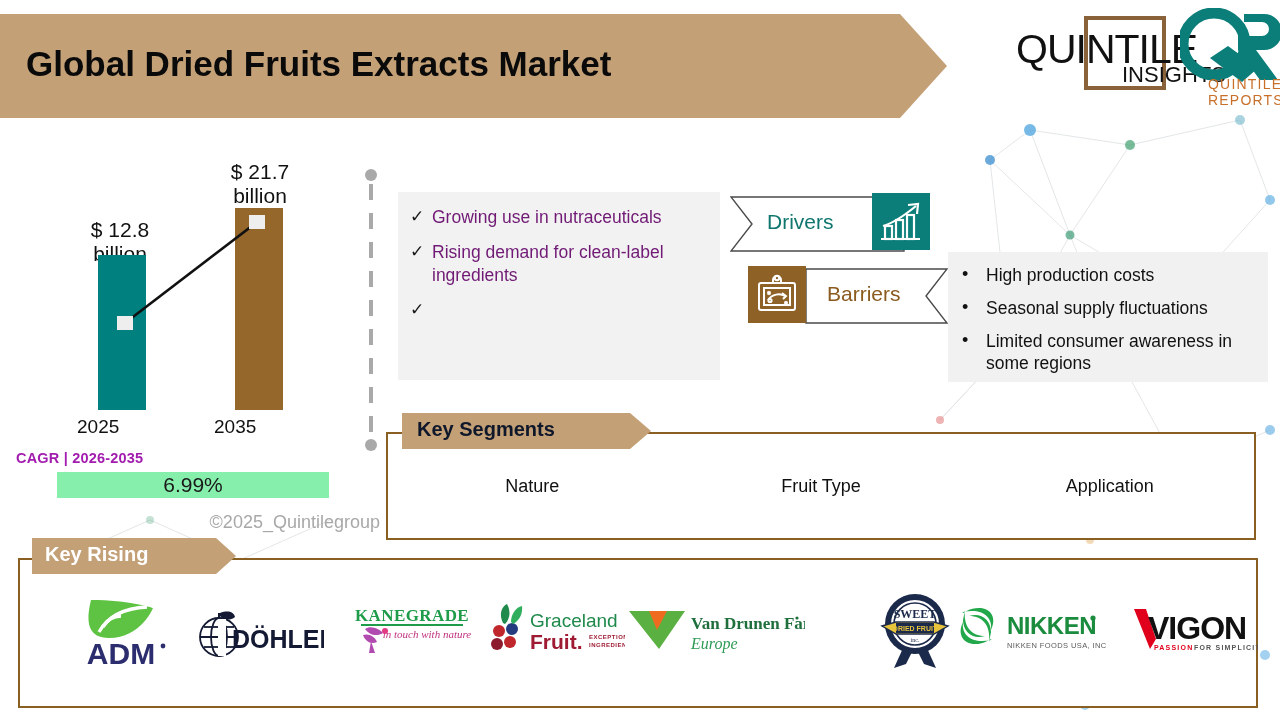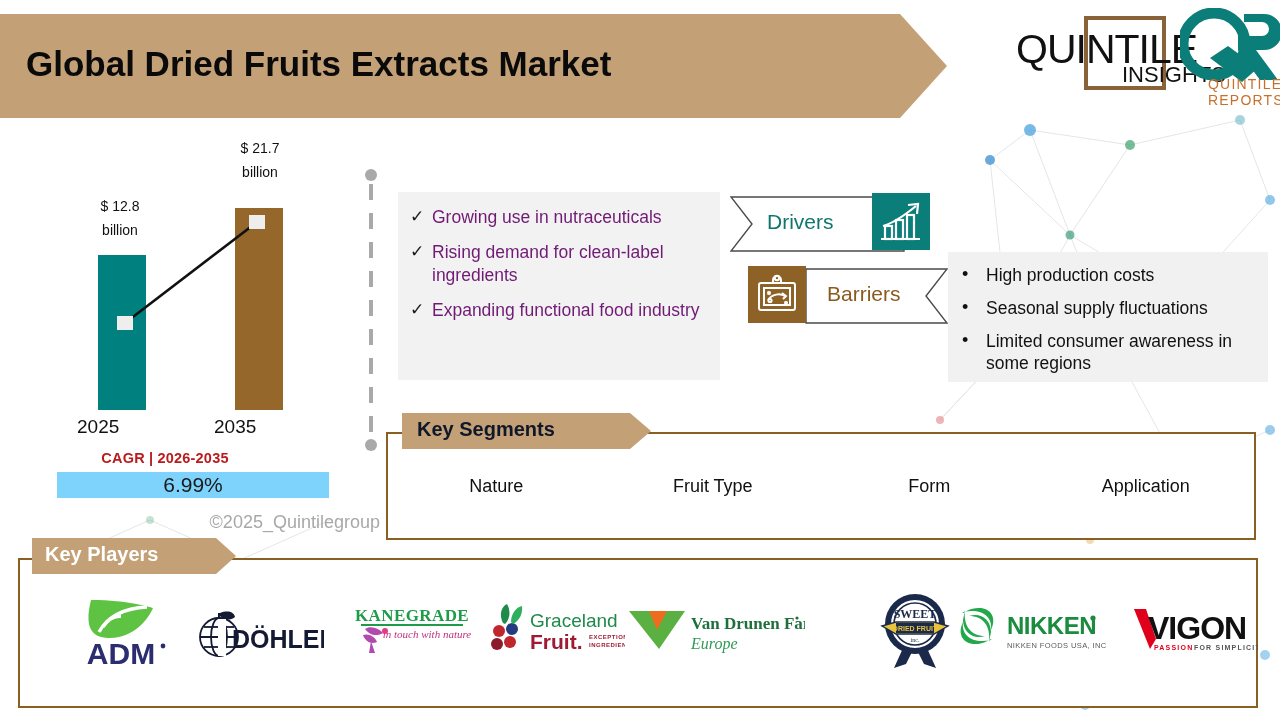--- a/index.html
+++ b/index.html
@@ -24,28 +24,28 @@
   .logo-quintile{position:absolute;left:4px;top:20px;font-size:41px;letter-spacing:-1px;
        color:#111;font-family:"Liberation Sans", sans-serif;}
   .logo-insights{position:absolute;left:110px;top:56px;font-size:22px;color:#111;
        font-family:"Liberation Sans", sans-serif;letter-spacing:0px;}
   .logo-qr{position:absolute;left:168px;top:2px;}
   .logo-qrsub{position:absolute;left:196px;top:70px;font-size:14px;color:#c8702a;
        letter-spacing:1.2px;font-family:"Liberation Sans", sans-serif;}
 
   
   .chart{position:absolute;left:0;top:120px;width:360px;height:420px;z-index:3;}
-  .bar-label{position:absolute;text-align:center;font-size:14px;color:#111;line-height:24px;
-       font-family:"Liberation Sans", sans-serif;}
+  .bar-label{position:absolute;text-align:center;font-size:21px;color:#111;line-height:24px;
+       font-family:"Liberation Sans", sans-serif;margin-top:24px;}
   .bar{position:absolute;}
   .axis-year{position:absolute;font-size:19px;color:#111;text-align:left;width:90px;
        font-family:"Liberation Sans", sans-serif;}
-  .cagr-label{position:absolute;left:0;top:330px;width:330px;text-align:center;
-       font-size:14.5px;font-weight:bold;color:#b91c1c;letter-spacing:.2px;}
-  .cagr-box{position:absolute;left:57px;top:352px;width:272px;height:26px;background:#7dd3fc;
+  .cagr-label{position:absolute;left:16px;top:330px;width:330px;
+       font-size:14.5px;font-weight:bold;color:#a21caf;letter-spacing:.2px;}
+  .cagr-box{position:absolute;left:57px;top:352px;width:272px;height:26px;background:#86efac;
        text-align:center;font-size:21px;color:#1a1a1a;line-height:26px;}
   .copyright{position:absolute;left:90px;top:392px;width:290px;text-align:right;
        font-size:18px;color:#a8a8a8;font-family:"Liberation Sans", sans-serif;}
 
   
   .divider{position:absolute;left:363px;top:168px;z-index:3;}
 
   
   .drivers-box{position:absolute;left:398px;top:192px;width:322px;height:188px;
        background:#f2f2f2;z-index:3;}
@@ -201,21 +201,20 @@
       <li>
         <span class="tick">✓</span>
         <span class="dtext">Growing use in nutraceuticals</span>
       </li>
       <li>
         <span class="tick">✓</span>
         <span class="dtext">Rising demand for clean-label ingredients</span>
       </li>
       <li>
         <span class="tick">✓</span>
-        <span class="dtext">Expanding functional food industry</span>
       </li>
     </ul>
   </div>
 
   <svg class="ribbon-drivers" width="175" height="56" viewBox="0 0 175 56">
     <polygon points="1,1 174,1 174,55 1,55 22,28" fill="#ffffff" stroke="#4a4a4a" stroke-width="1.4"></polygon>
   </svg>
   <div class="ribbon-drivers-text">Drivers</div>
   <div class="icon-drivers">
     <svg width="58" height="57" viewBox="0 0 58 57">
@@ -268,29 +267,28 @@
   </div>
 
   <div class="seg-box"></div>
   <svg class="seg-tag" width="250" height="36" viewBox="0 0 250 36">
     <polygon points="0,0 228,0 249,18 228,36 0,36" fill="#c4a077"></polygon>
   </svg>
   <div class="seg-tag-text">Key Segments</div>
   <div class="seg-items">
     <div class="seg-item">Nature</div>
     <div class="seg-item">Fruit Type</div>
-    <div class="seg-item">Form</div>
     <div class="seg-item">Application</div>
   </div>
 
   <div class="play-box"></div>
   <svg class="play-tag" width="205" height="36" viewBox="0 0 205 36">
     <polygon points="0,0 184,0 204,18 184,36 0,36" fill="#c4a077"></polygon>
   </svg>
-  <div class="play-tag-text">Key Players</div>
+  <div class="play-tag-text">Key Rising</div>
 
   <div class="play-row">
 
     <div class="play-item">
       <svg width="104" height="72" viewBox="0 0 104 72">
         <path d="M22 6 C60 6 84 14 84 14 C84 14 72 44 40 44 C20 44 16 30 22 6 Z" fill="#5ec342"></path>
         <path d="M30 38 C40 20 58 14 78 13" stroke="#ffffff" stroke-width="3.4" fill="none"></path>
         <path d="M52 22 C44 22 38 26 34 33" stroke="#ffffff" stroke-width="3.4" fill="none"></path>
         <text x="52" y="70" text-anchor="middle" font-family="Liberation Sans, sans-serif" font-size="30" font-weight="bold" fill="#2b2d6e">ADM</text>
         <circle cx="94" cy="52" r="2.4" fill="#2b2d6e"></circle>

